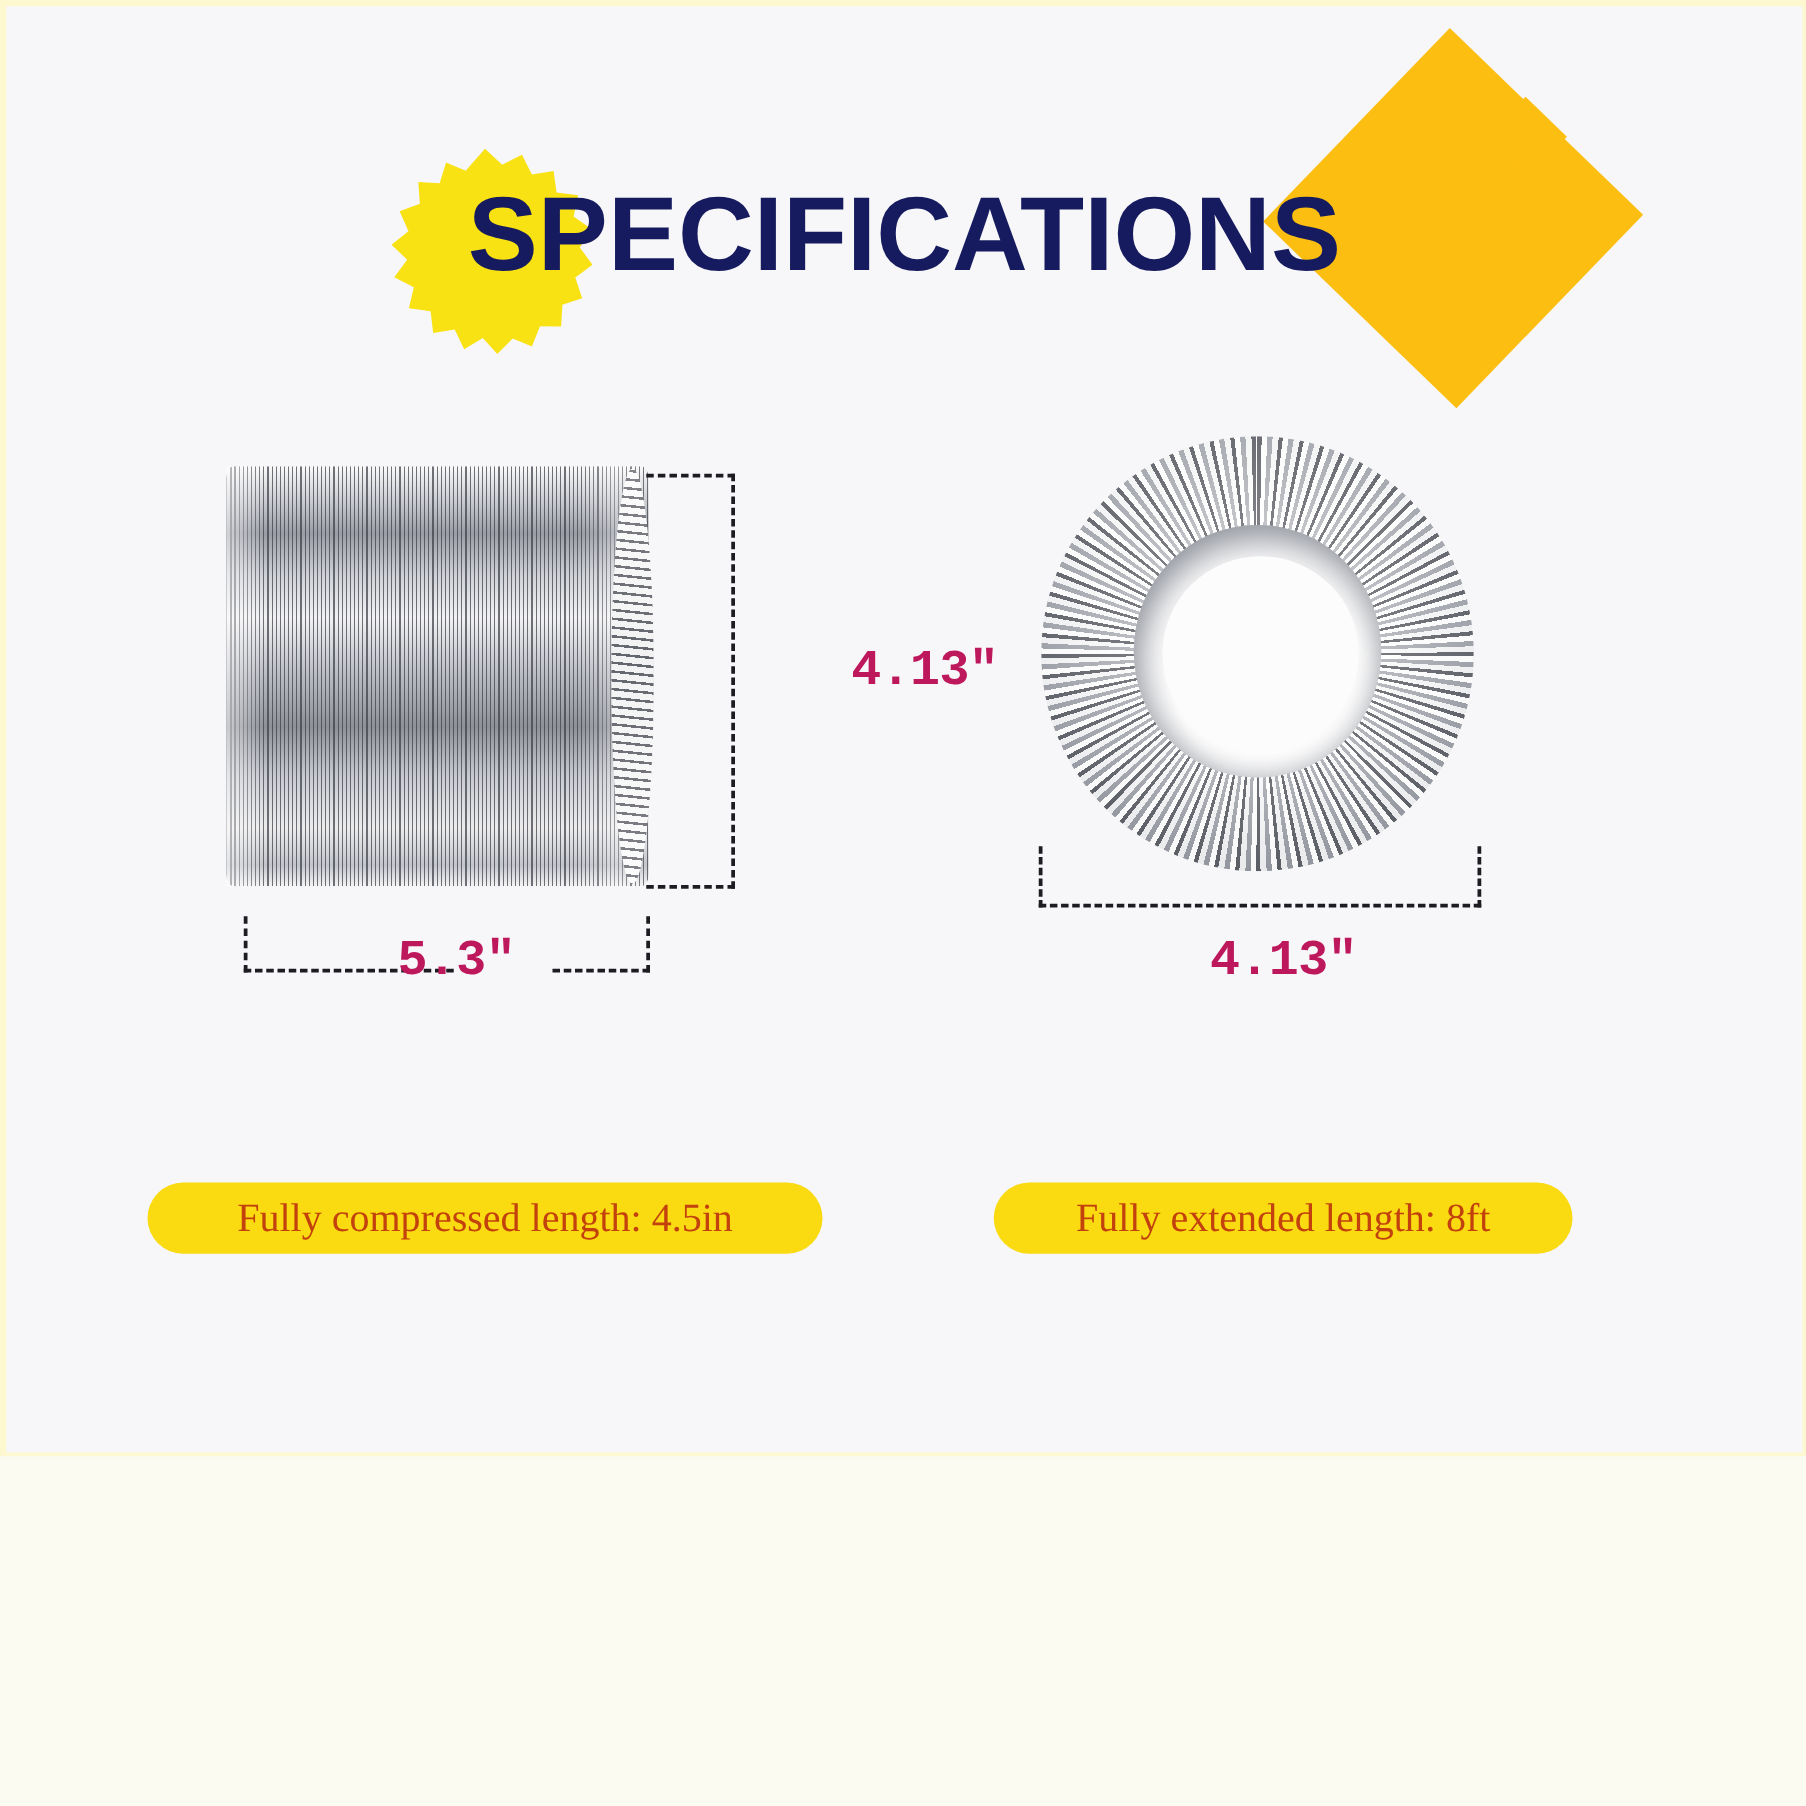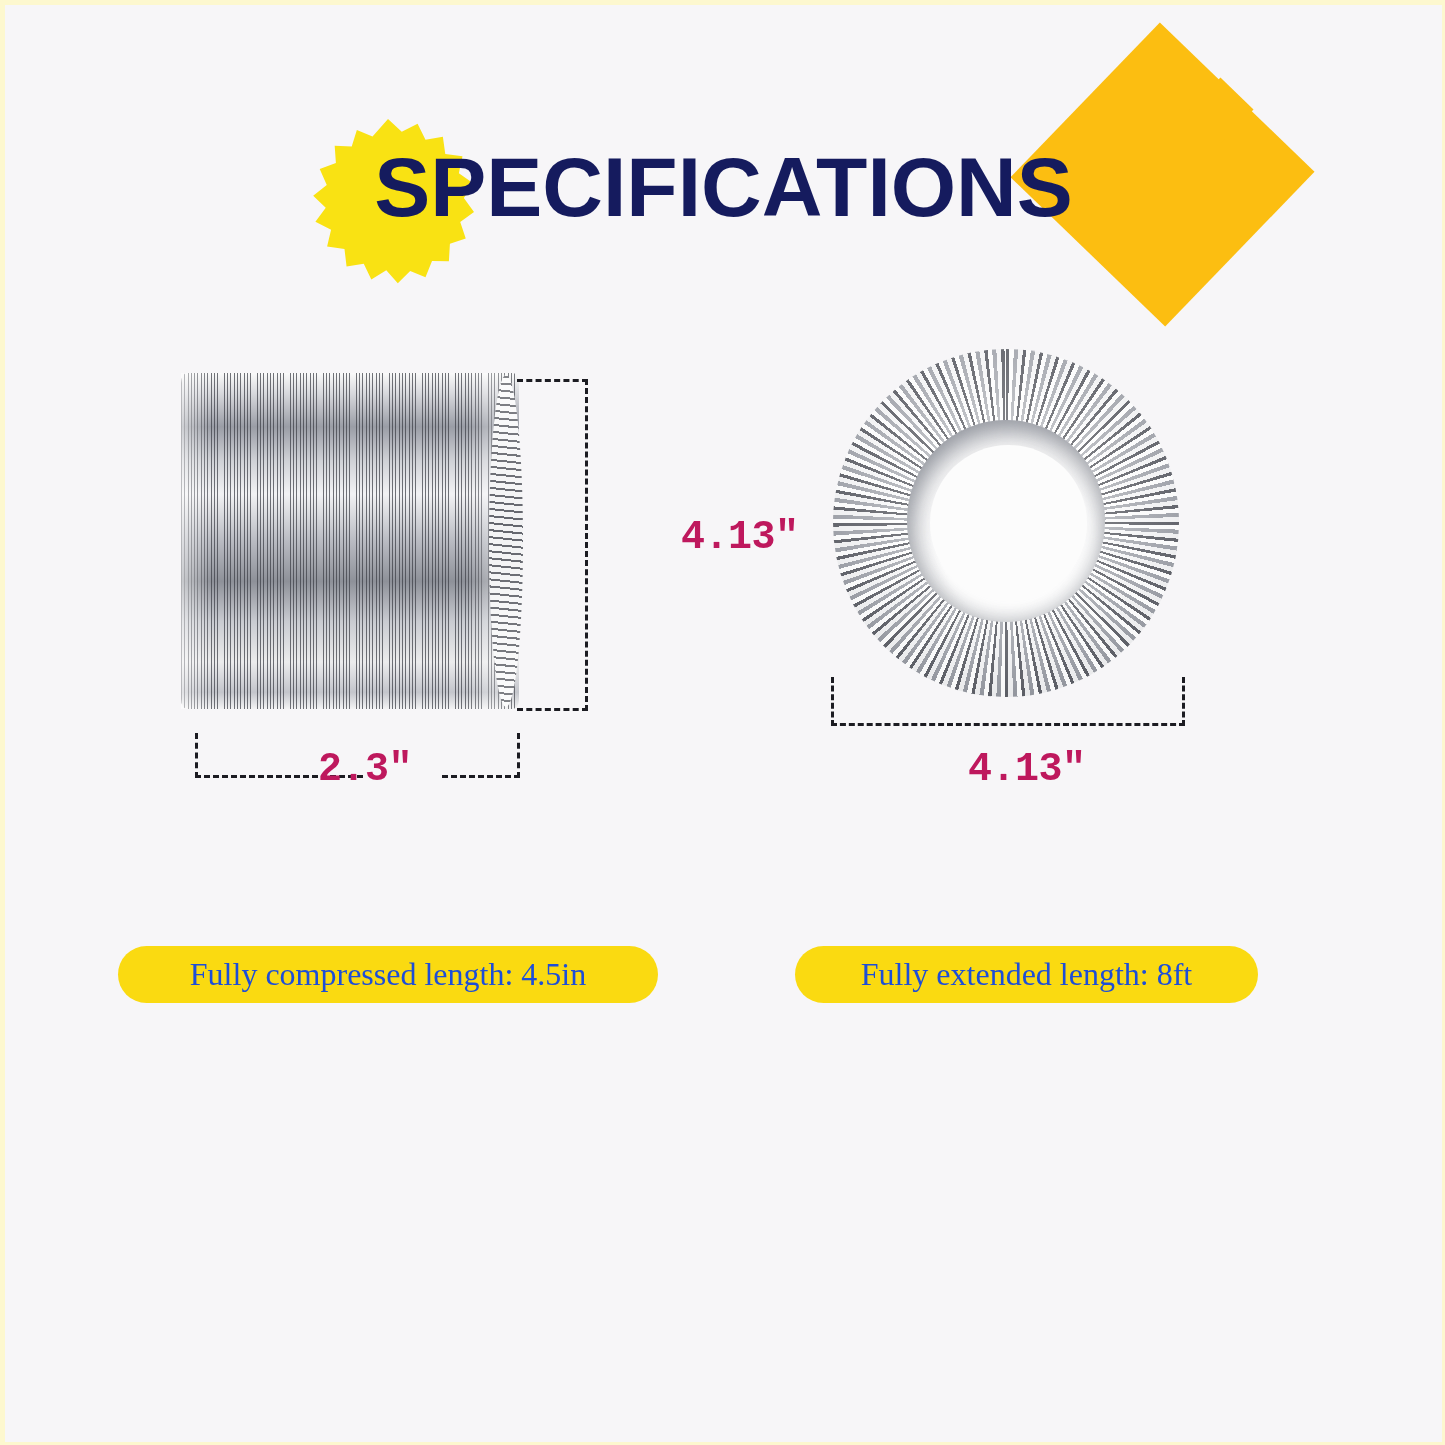--- a/index.html
+++ b/index.html
@@ -11,21 +11,21 @@
     width: 1445px;
     height: 1445px;
     background: #fbfbf2;
     font-family: "Liberation Sans", sans-serif;
     overflow: hidden;
   }
 
   #page {
     position: relative;
     width: 1445px;
-    height: 1445px;
+    height: 1165px;
     background: #f7f6f8;
     box-sizing: border-box;
     border-top: 5px solid #fdf8cf;
     border-left: 5px solid #fdf8cf;
     border-right: 3px solid #fdf8cf;
     border-bottom: 3px solid #fdf8cf;
     overflow: hidden;
   }
 
   
@@ -224,21 +224,21 @@
   #dim-width-label    { left: 313px; top: 742px; }
 
   #dim-dia-bracket    { left: 826px; top: 672px; width: 348px; height: 46px; }
   #dim-dia-label      { left: 963px; top: 742px; }
 
   
   .pill {
     position: absolute;
     background: #fada11;
     border-radius: 999px;
-    color: #1d4ed8;
+    color: #c2410c;
     font-family: "Liberation Serif", serif;
     font-size: 32px;
     display: flex;
     align-items: center;
     justify-content: center;
     white-space: nowrap;
   }
   #pill-compressed { left: 113px; top: 941px; width: 540px; height: 57px; }
   #pill-extended   { left: 790px; top: 941px; width: 463px; height: 57px; }
 
@@ -303,21 +303,21 @@
   <div class="figure" id="coil-figure">
     <div id="coil-body"></div>
     <div id="coil-rim"></div>
   </div>
 
   <div class="dim-v-bracket" id="dim-height-bracket"></div>
   <div class="dim-label" id="dim-height-label">4.13″</div>
 
   <div class="dim-h-split-left" id="dim-width-left"></div>
   <div class="dim-h-split-right" id="dim-width-right"></div>
-  <div class="dim-label" id="dim-width-label">2.3″</div>
+  <div class="dim-label" id="dim-width-label">5.3″</div>
 
   <div class="figure" id="ring-figure">
     <div id="ring-outer"></div>
     <div id="ring-inner"></div>
     <div id="ring-bore"></div>
   </div>
 
   <div class="dim-h-bracket" id="dim-dia-bracket"></div>
   <div class="dim-label" id="dim-dia-label">4.13″</div>
 

